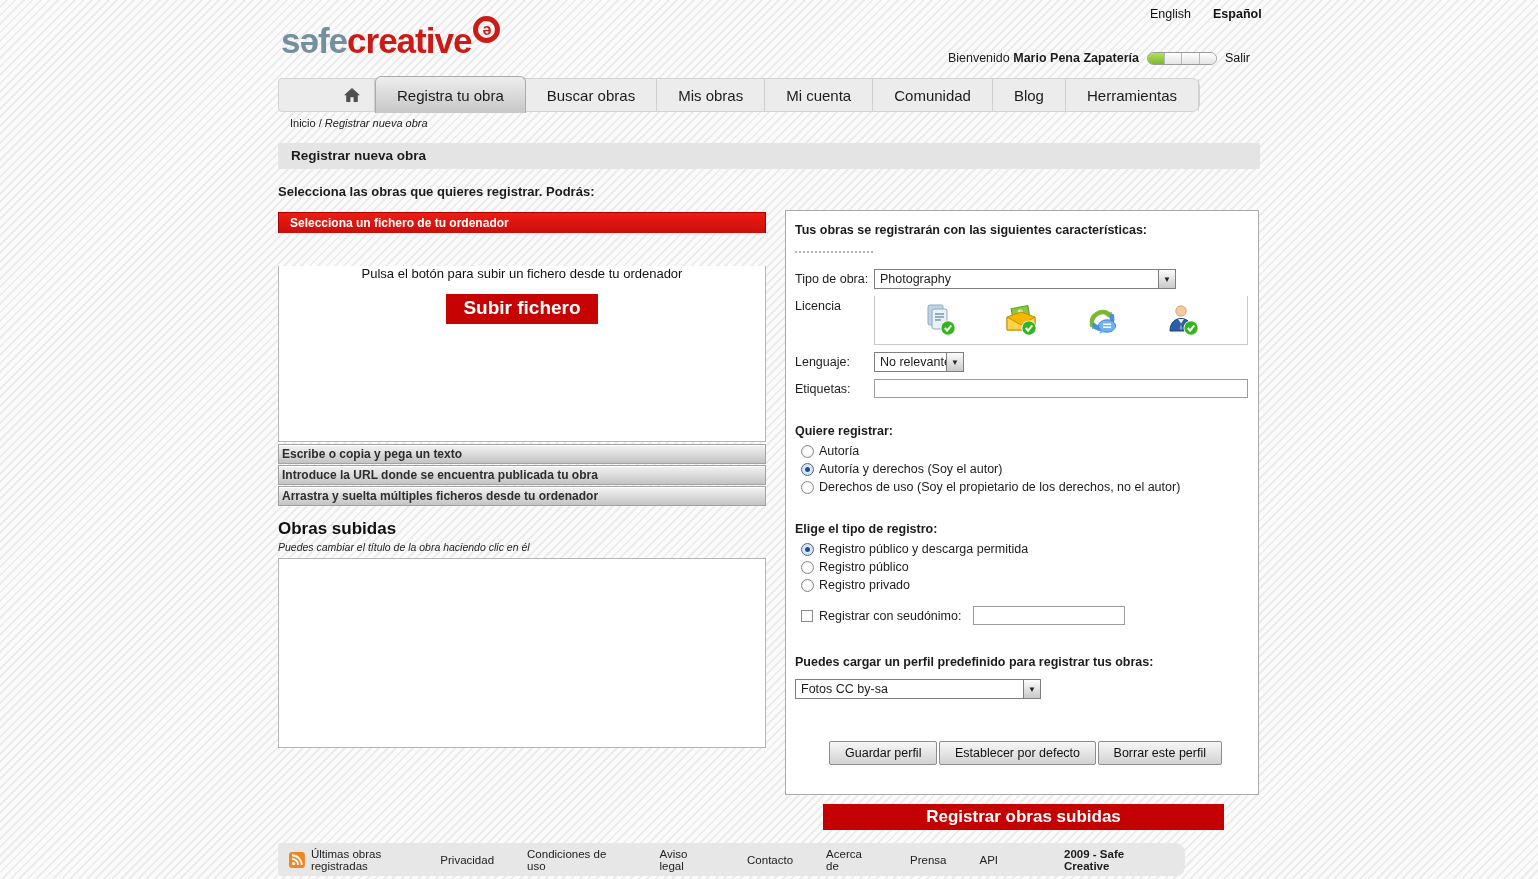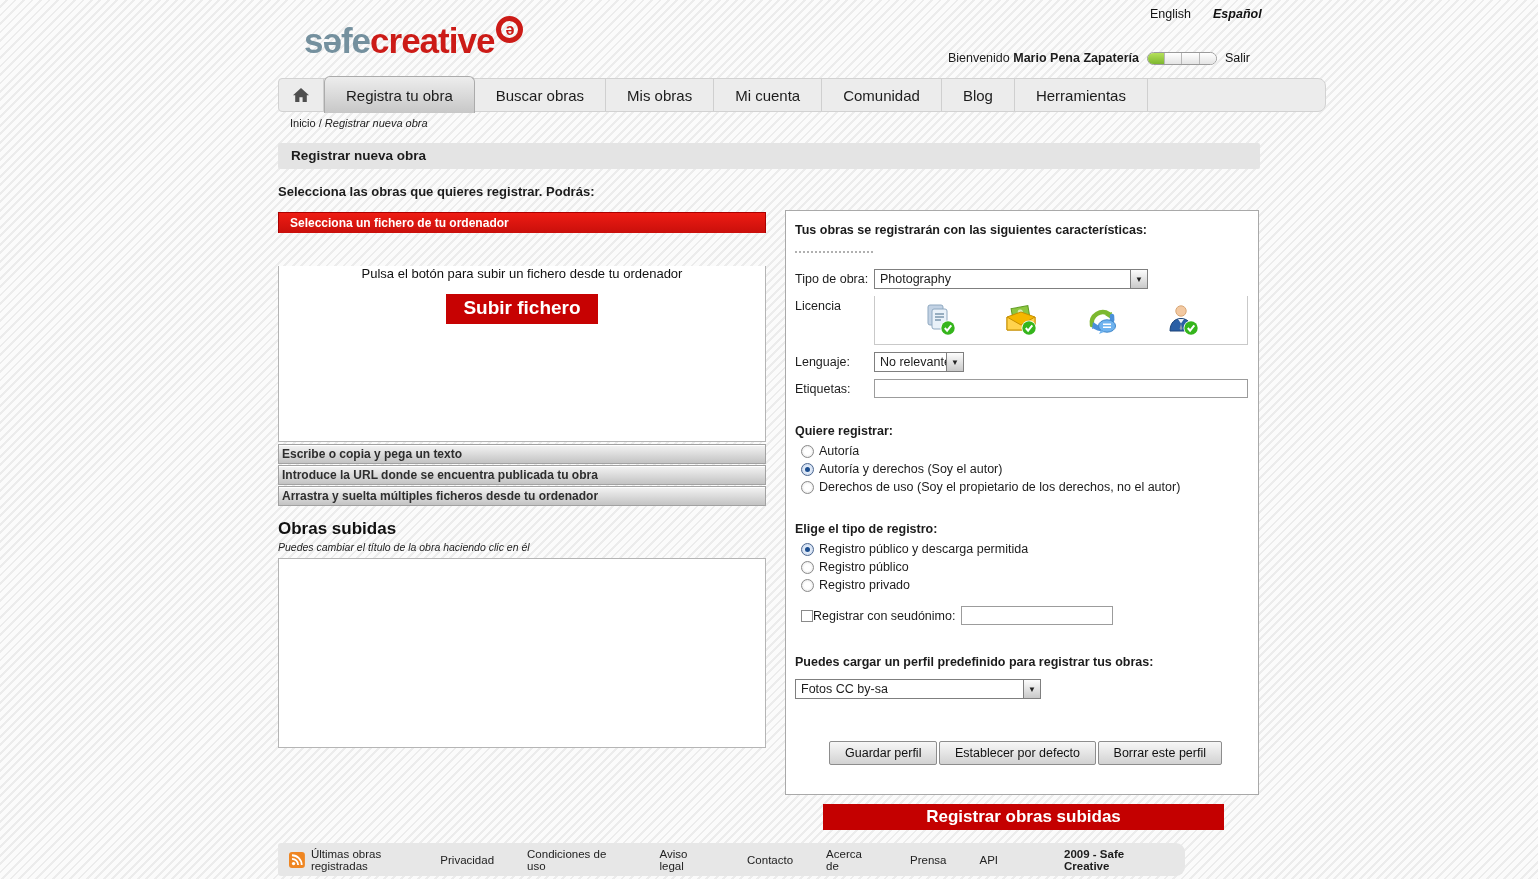--- a/index.html
+++ b/index.html
@@ -8,45 +8,45 @@
     font-family:"Liberation Sans","DejaVu Sans",sans-serif;
     color:#1c1c1c;
     overflow:hidden;
   }
   .page {
     position:relative; width:1538px; height:879px;
     background:repeating-linear-gradient(135deg,#fbfbfb 0 4px,#ececec 4px 6px);
   }
 
   
-  .logo { position:absolute; left:304px; top:16px; font-size:35px; letter-spacing:-1px; white-space:nowrap; }
+  .logo { position:absolute; left:281px; top:16px; font-size:35px; letter-spacing:-1px; white-space:nowrap; }
   .logo .safe { color:#74909e; font-weight:bold; }
   .logo .creative { color:#cc1b17; font-weight:bold; }
   .logo-mark {
     display:inline-block; vertical-align:18px; margin-left:2px;
     width:27px; height:27px; border:5px solid #cc1b17; border-radius:50%;
     color:#cc1b17; font-size:16px; font-weight:bold; line-height:17px; text-align:center;
     letter-spacing:0;
   }
   .lang-links { position:absolute; top:7px; left:1150px; font-size:12.5px; display:flex; gap:22px; }
   .lang-links a { color:#111; text-decoration:none; cursor:pointer; }
-  .lang-links a.active { font-weight:bold;font-style:italic; }
+  .lang-links a.active { font-weight:bold; }
   .welcome-row { position:absolute; top:51px; right:288px; display:flex; align-items:center; gap:8px; font-size:12.5px; }
   .welcome-row b { font-weight:bold; }
   .meter { display:inline-flex; width:70px; height:13px; border:1px solid #9a9a9a; border-radius:7px; overflow:hidden; background:#fff; box-shadow:inset 0 1px 2px rgba(0,0,0,.15); }
   .meter span { flex:1; border-right:1px solid #b8b8b8; background:linear-gradient(#ffffff,#e4e4e4); }
   .meter span:last-child { border-right:none; }
   .meter span.filled { background:linear-gradient(#b5e05a,#7db72f); }
   .welcome-row .logout { color:#111; text-decoration:none; cursor:pointer; }
 
   
   .navbar {
-    position:absolute; left:278px; top:78px; width:1048px; height:34px;
+    position:absolute; left:278px; top:78px; width:922px; height:34px;
     background:#ececec; border:1px solid #d2d2d2; border-radius:4px 8px 8px 4px;
-    display:flex; align-items:stretch;
+    display:flex; align-items:stretch;justify-content:flex-end;
   }
   .nav-tab {
     display:flex; align-items:center; justify-content:center;
     padding:0 21px; font-size:15px; color:#1c1c1c;
     border-right:1px solid #cfcfcf; cursor:pointer; white-space:nowrap;
   }
   .nav-tab.home { padding:0 14px; }
   .nav-tab.active {
     margin-top:-3px; height:37px;
     background:linear-gradient(#ededed,#c7c7c7);
@@ -108,21 +108,21 @@
     display:inline-flex; align-items:center; height:20px;
     background:#fff; border:1px solid #7f7f7f; cursor:pointer;
   }
   .select-box .sel-text { flex:1; padding:0 5px; font-size:12.5px; white-space:nowrap; overflow:hidden; }
   .select-box .sel-arrow {
     width:17px; height:100%; border-left:1px solid #7f7f7f;
     background:linear-gradient(#fdfdfd,#c9c9c9);
     display:flex; align-items:center; justify-content:center;
     font-size:8px; color:#222;
   }
-  .w-worktype { width:274px; }
+  .w-worktype { width:302px; }
   .w-language { width:90px; }
   .w-profile  { width:246px; }
 
   .license-widget { width:381px; }
   .license-head {
     height:38px; background:#e2e8a5; border:1px solid #c9cd96;
     display:flex; align-items:center; padding:0 8px; gap:7px;
   }
   .cc-badge {
     width:28px; height:28px; border:4px solid #000; border-radius:50%;
@@ -146,21 +146,21 @@
   .radio {
     width:13px; height:13px; border-radius:50%; flex:0 0 13px;
     border:1px solid #8a8a8a; background:radial-gradient(#ffffff 40%,#dcdcdc);
     position:relative;
   }
   .radio.checked { border-color:#4e688f; background:radial-gradient(#eaf1fb 30%,#b9cdea); }
   .radio.checked::after {
     content:""; position:absolute; left:3px; top:3px; width:5px; height:5px;
     border-radius:50%; background:#1d4f91;
   }
-  .checkbox-row { display:flex; align-items:center; margin:12px 0 0 6px; }
+  .checkbox-row { display:flex; align-items:center; gap:6px; margin:12px 0 0 6px; }
   .checkbox { width:12px; height:12px; border:1px solid #8a8a8a; background:#fff; flex:0 0 12px; cursor:pointer; }
 
   .profile-label { font-weight:bold; margin:30px 0 10px; }
   .profile-buttons { display:flex; margin-top:30px; padding:12px 26px 0 34px; justify-content:space-between; }
   .gray-btn {
     background:linear-gradient(#f7f7f7,#d2d2d2); border:1px solid #8d8d8d; border-radius:2px;
     font-size:12.5px; font-family:"Liberation Sans",sans-serif; color:#111;
     padding:4px 15px; cursor:pointer;
   }
 

